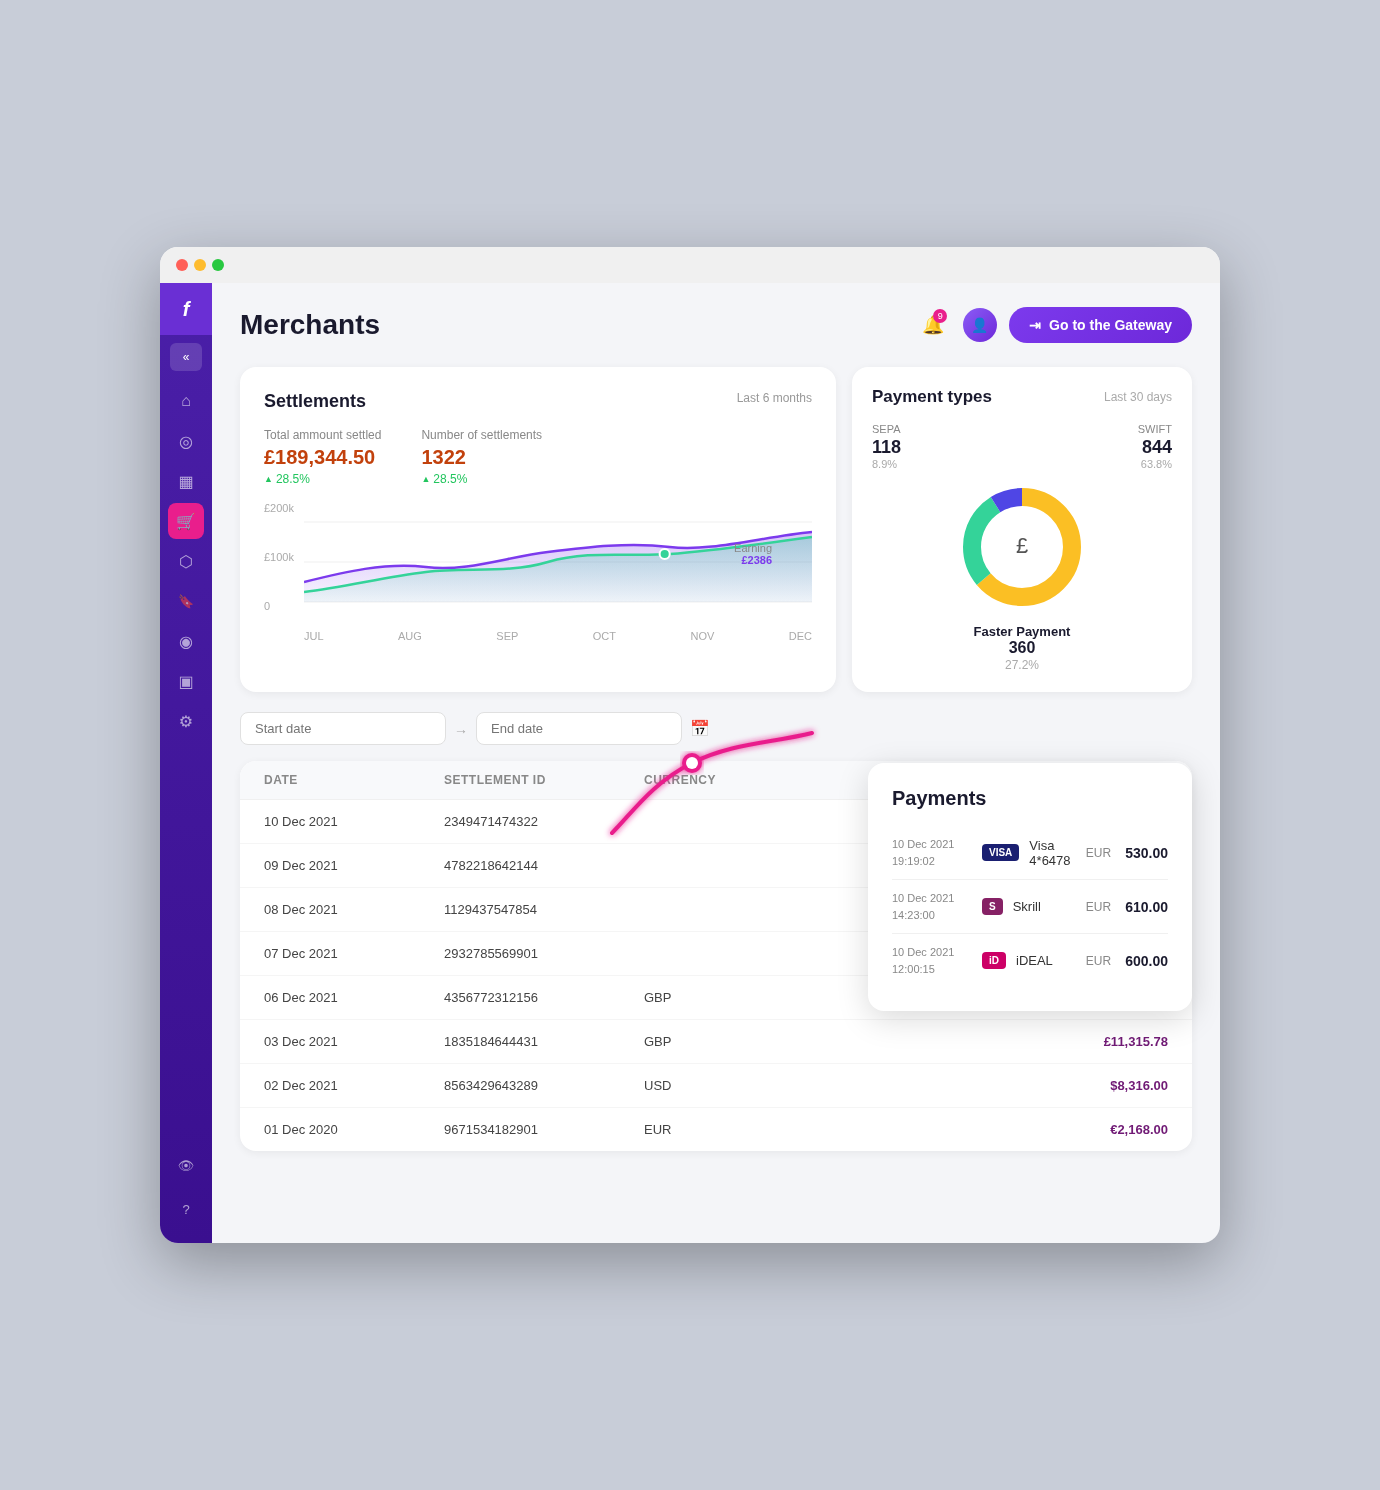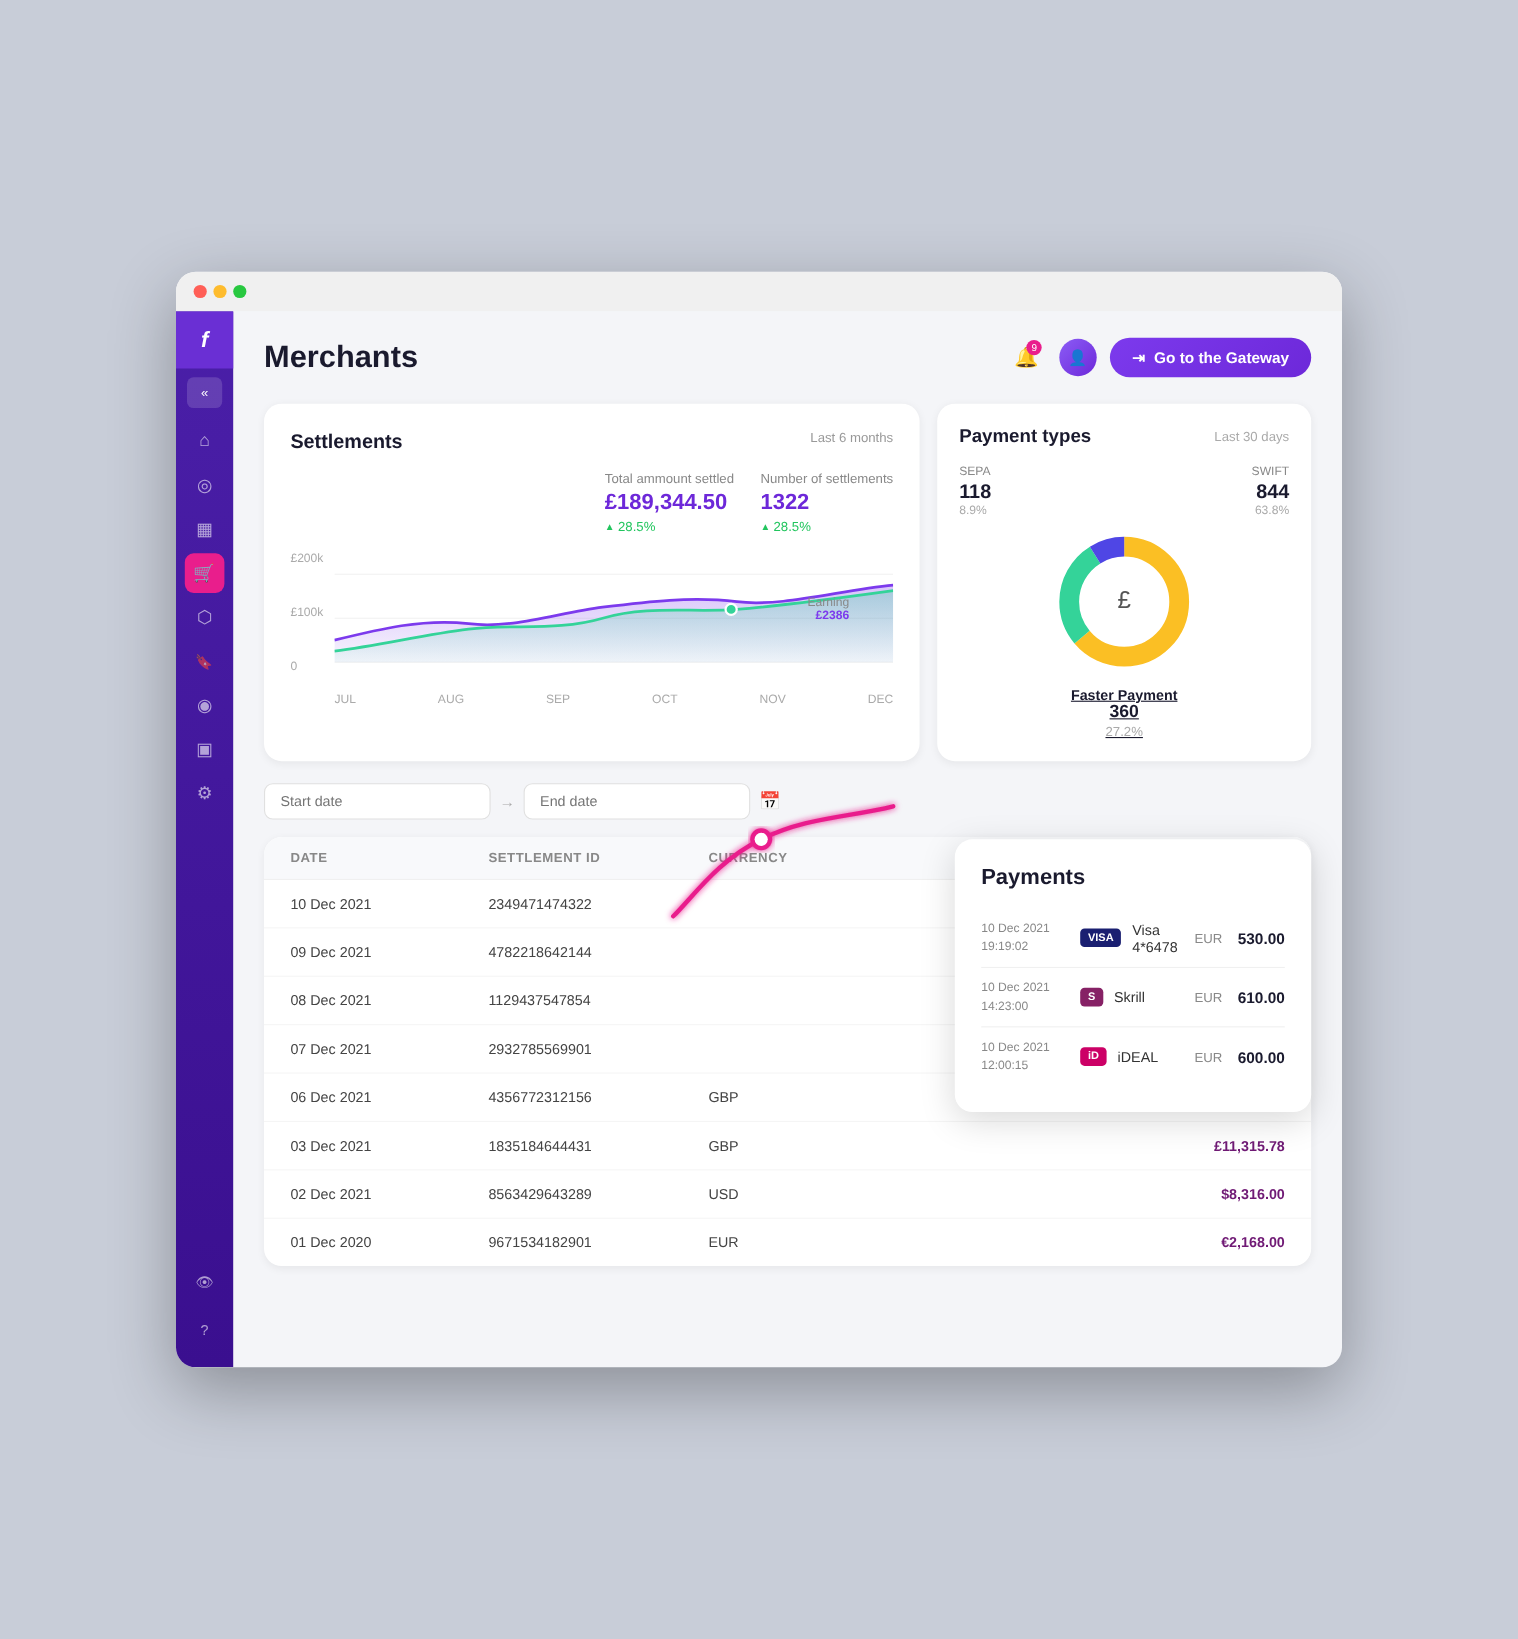--- a/index.html
+++ b/index.html
@@ -201,33 +201,32 @@
       font-weight: 700;
       color: #1a1a2e;
     }
     .card-subtitle {
       font-size: 12px;
       color: #999;
     }
 
     .settlements-stats {
       display: flex;
-      gap: 24px;
+      gap: 40px;
       margin-bottom: 16px;
-      justify-content: flex-end;
     }
     .stat-label {
       font-size: 12px;
       color: #888;
       margin-bottom: 4px;
     }
     .stat-value {
       font-size: 20px;
       font-weight: 700;
-      color: #6d28d9;
+      color: #c2410c;
     }
     .stat-change {
       font-size: 12px;
       color: #22c55e;
       display: flex;
       align-items: center;
       gap: 3px;
       margin-top: 3px;
     }
     .stat-change::before { content: '▲'; font-size: 9px; }
@@ -310,21 +309,20 @@
       margin: 12px 0;
       position: relative;
     }
 
     .pt-bottom-legend {
       text-align: center;
       font-size: 13px;
       color: #1a1a2e;
       font-weight: 600;
       margin-top: 8px;
-      text-decoration: underline;
     }
     .pt-bottom-pct { font-size: 12px; color: #aaa; font-weight: 400; }
 
     
     .date-filter {
       display: flex;
       align-items: center;
       gap: 8px;
       margin-bottom: 16px;
     }

